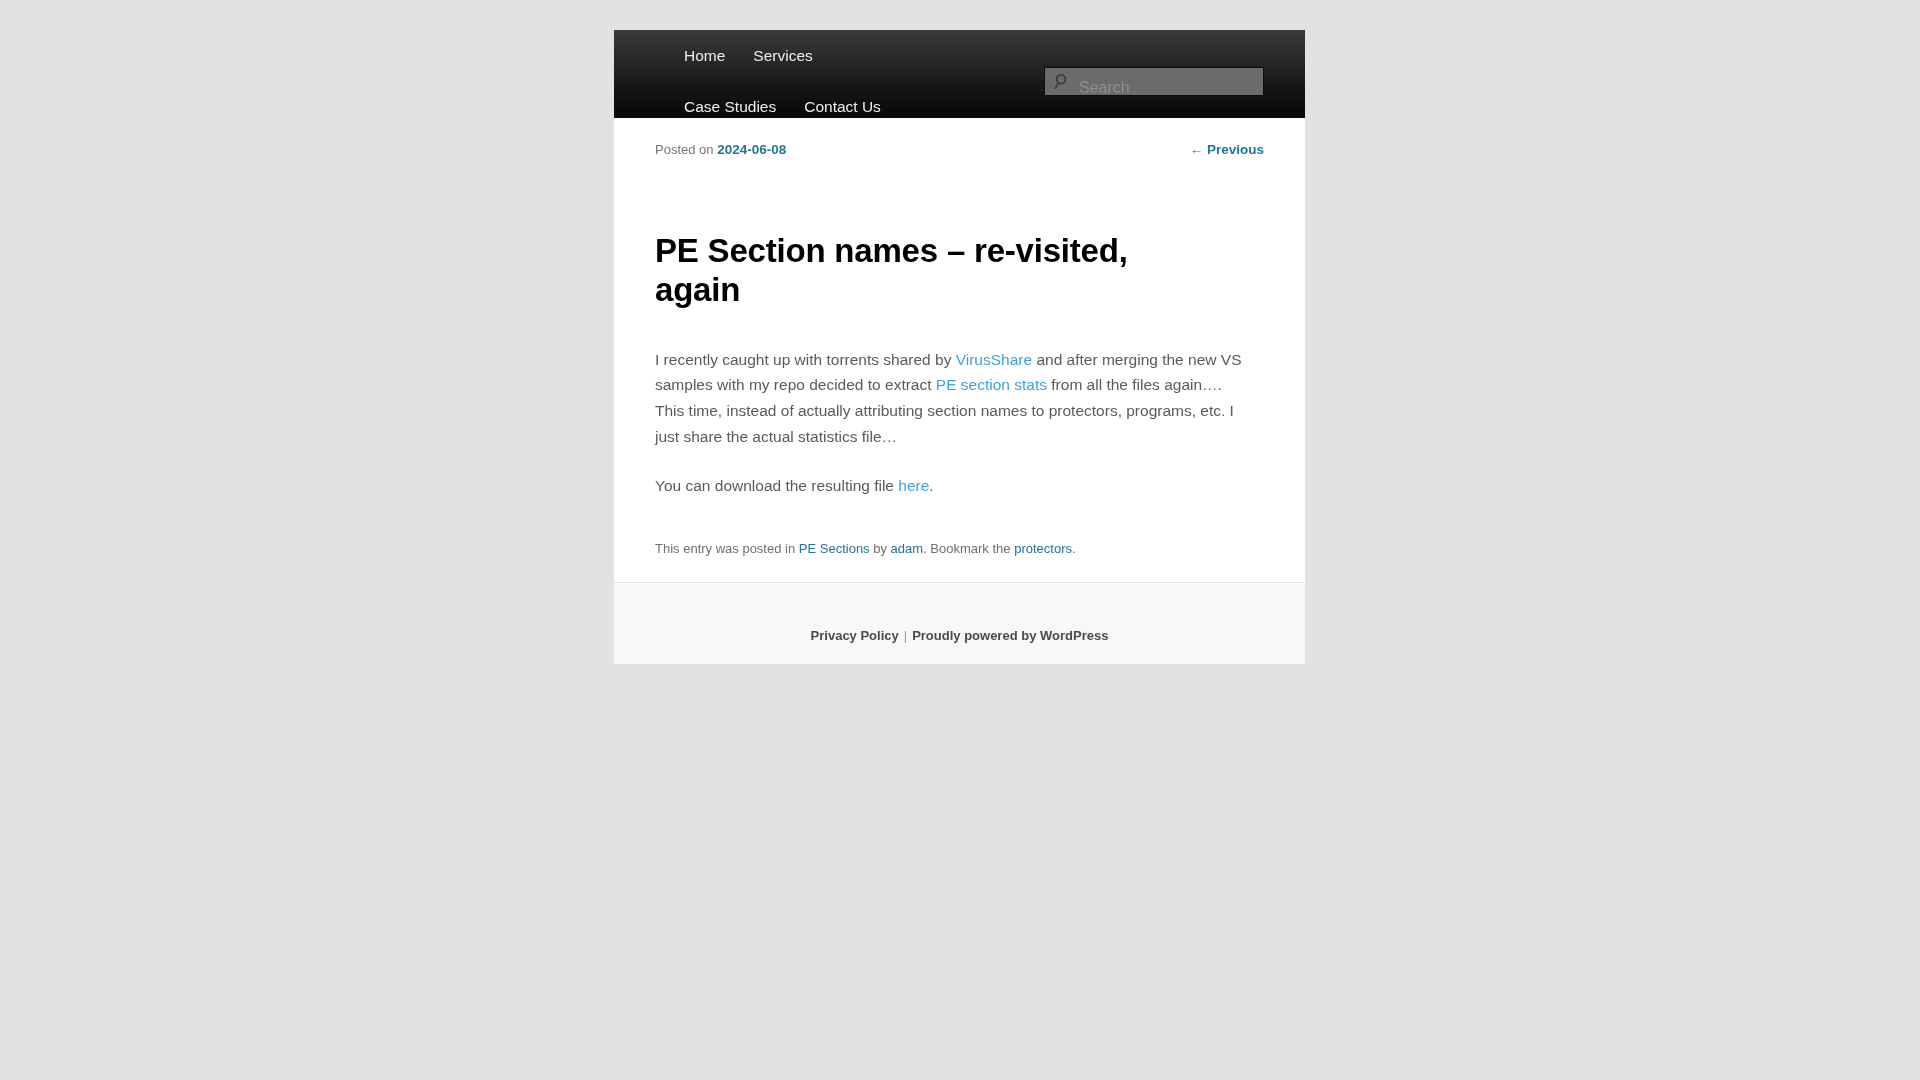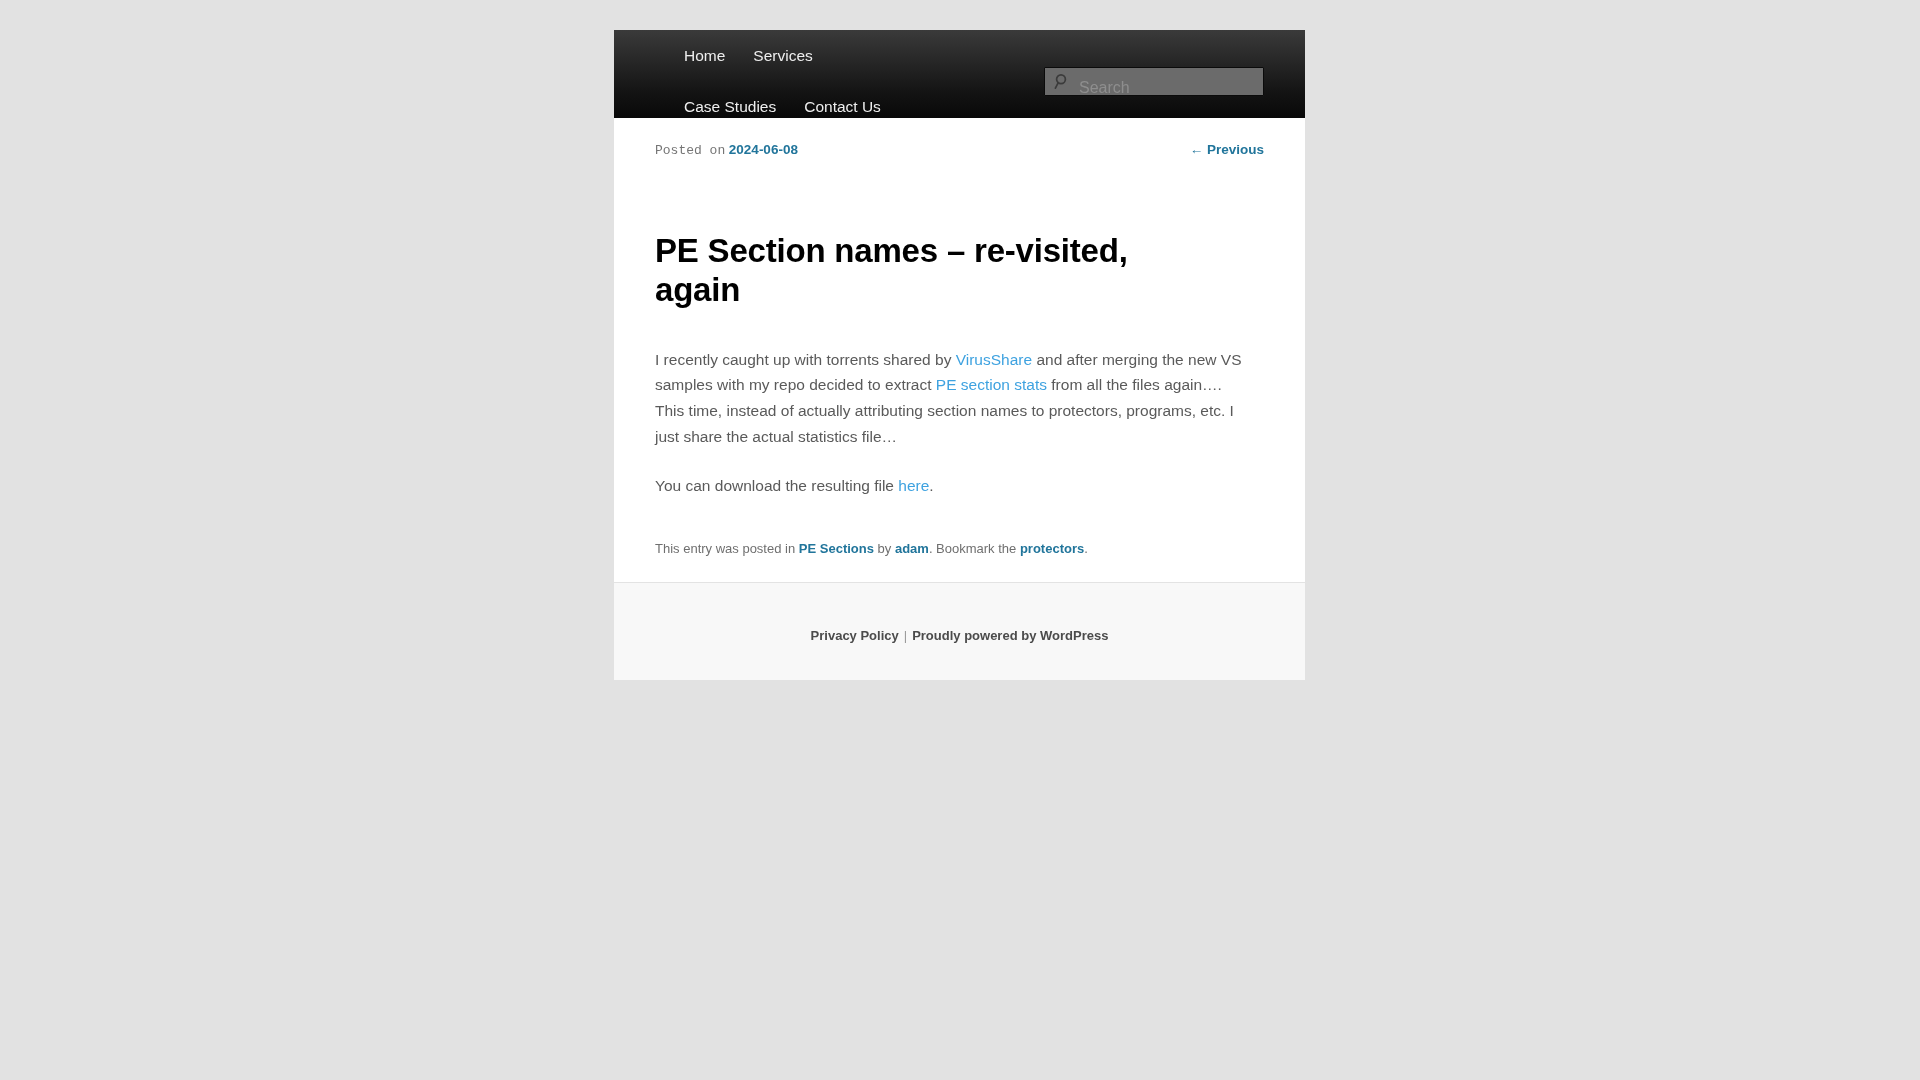--- a/index.html
+++ b/index.html
@@ -106,21 +106,21 @@
     font-size: 13px;
     color: #757575;
   }
   .entry-date-line {
     position: absolute;
     left: 0;
     top: 0;
     font-size: 13px;
     color: #757575;
   }
-  .entry-date-line .posted-label { color: #757575; font-family: Liberation Mono, monospace; }
+  .entry-date-line .posted-label { color: #757575; }
   .entry-date-line a {
     color: #21759b;
     text-decoration: none;
     font-weight: bold;
     font-size: 13.5px;
   }
   .nav-previous {
     position: absolute;
     right: 0;
     top: 0;
@@ -160,28 +160,28 @@
 
   .entry-meta-footer {
     margin-top: 42px;
     padding-bottom: 26px;
     font-size: 13px;
     color: #6f6f6f;
   }
   .entry-meta-footer a {
     color: #21759b;
     text-decoration: none;
-    font-weight: bold;
+    font-weight: normal;
   }
 
   
   .site-footer {
     border-top: 1px solid #e3e3e3;
     background: #f8f8f8;
-    height: 98px;
+    height: 82px;
     position: relative;
   }
   .site-info {
     position: absolute;
     left: 0;
     right: 0;
     top: 45px;
     text-align: center;
     font-size: 13px;
     color: #666666;

